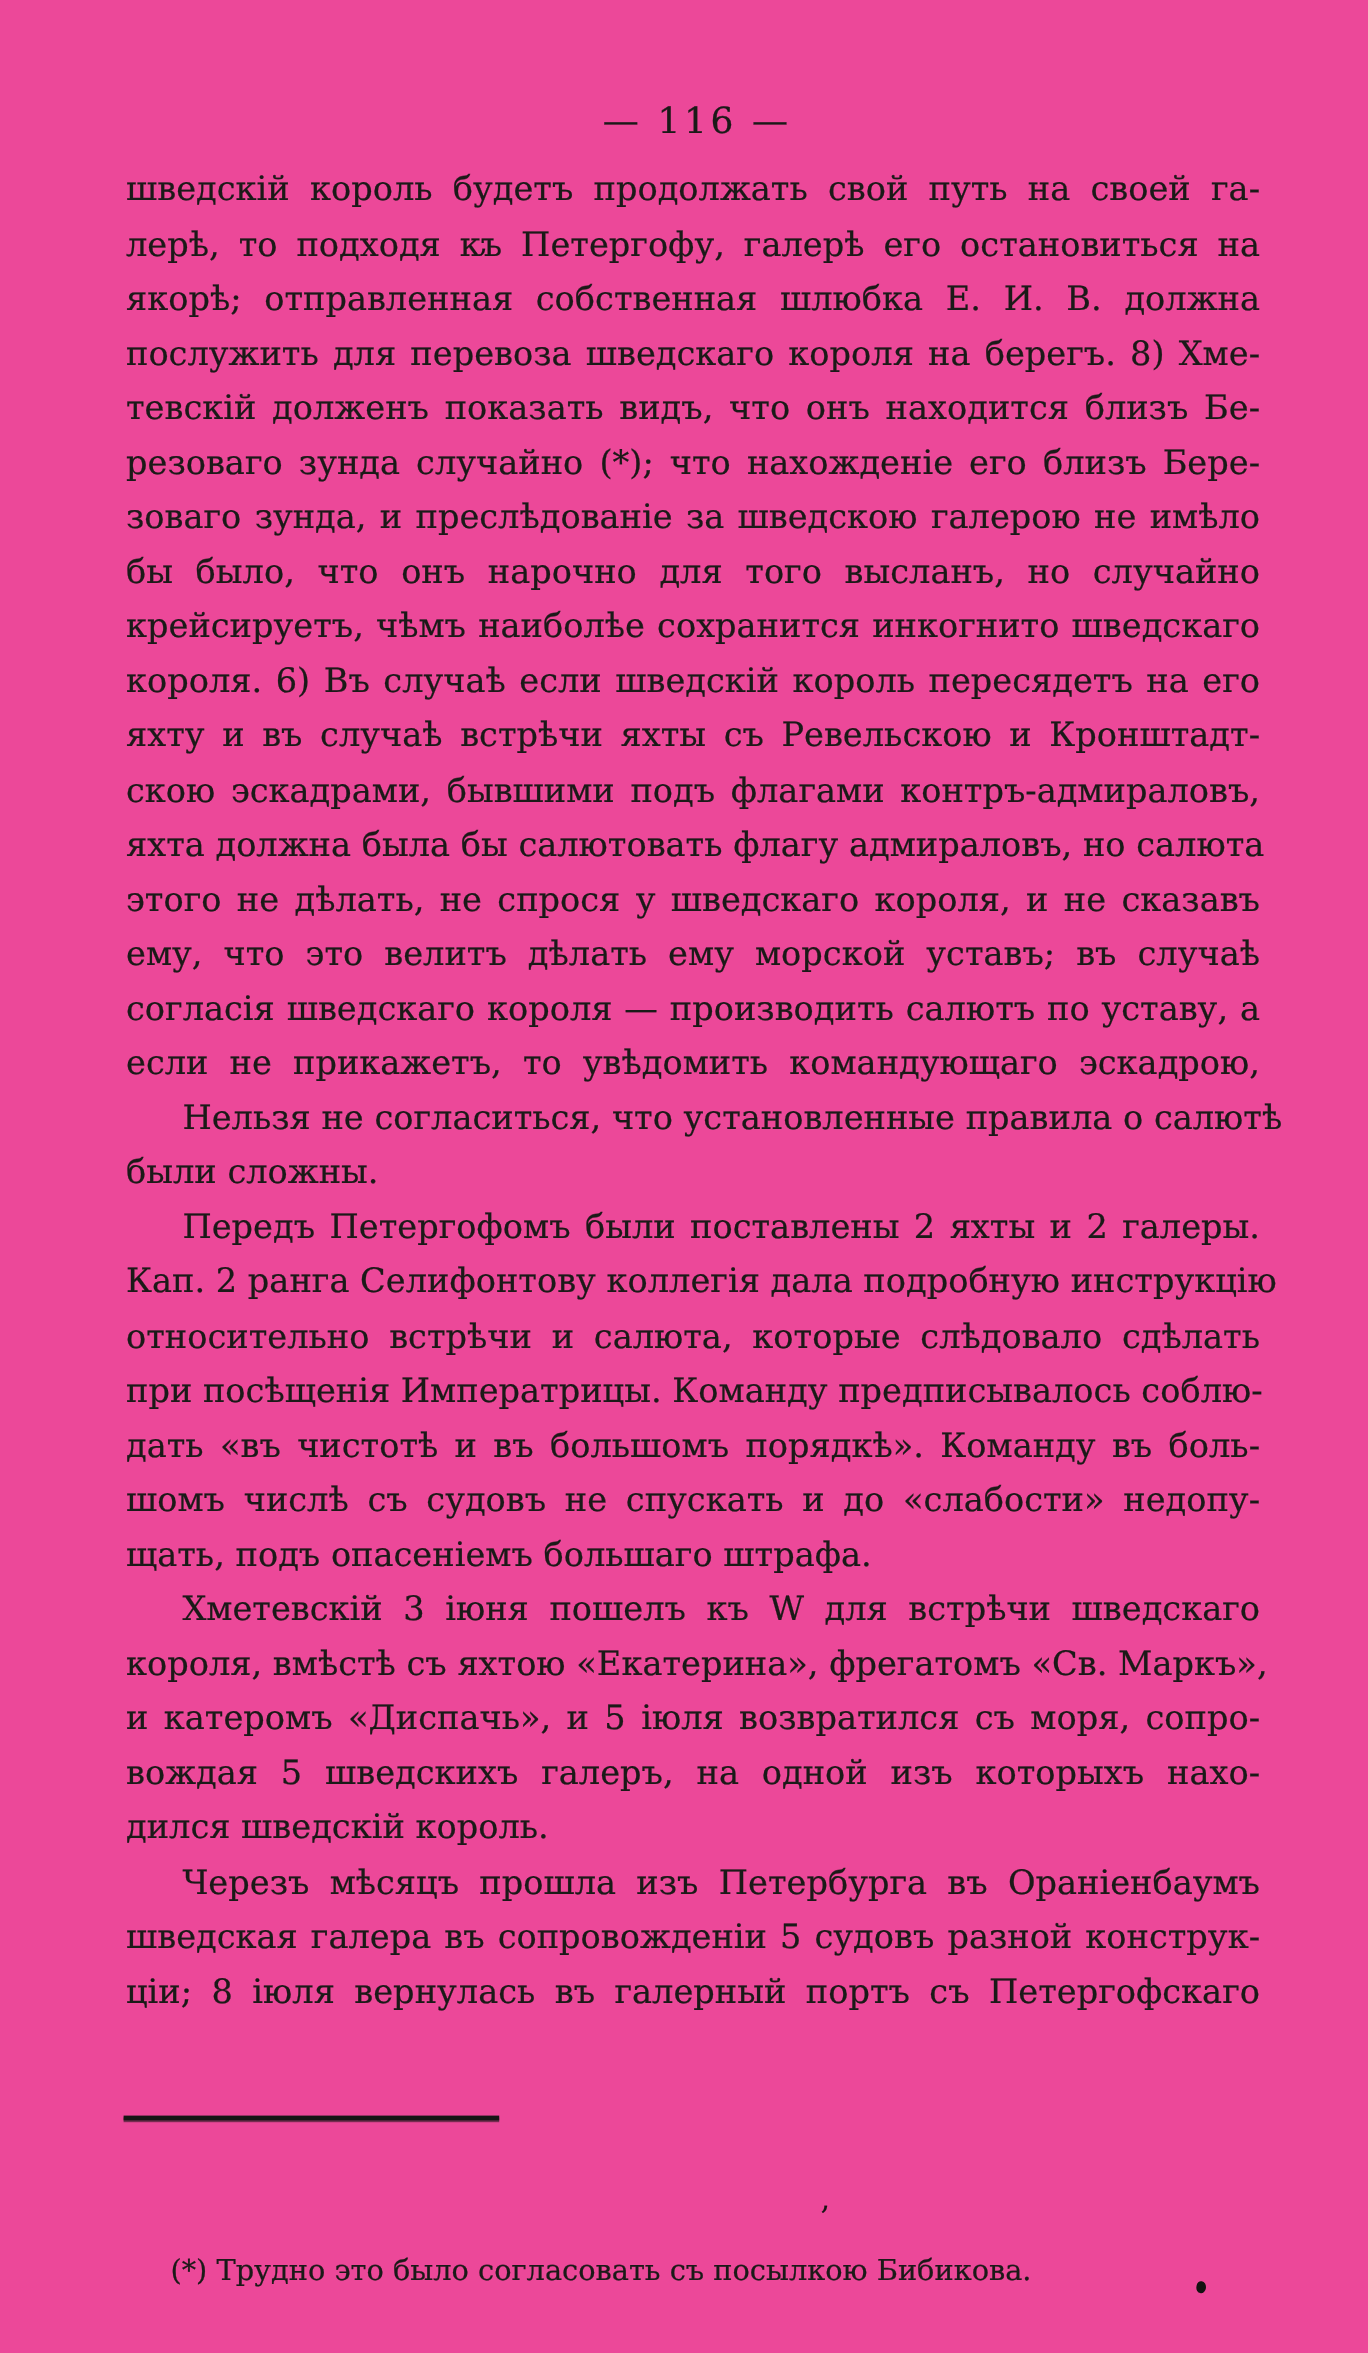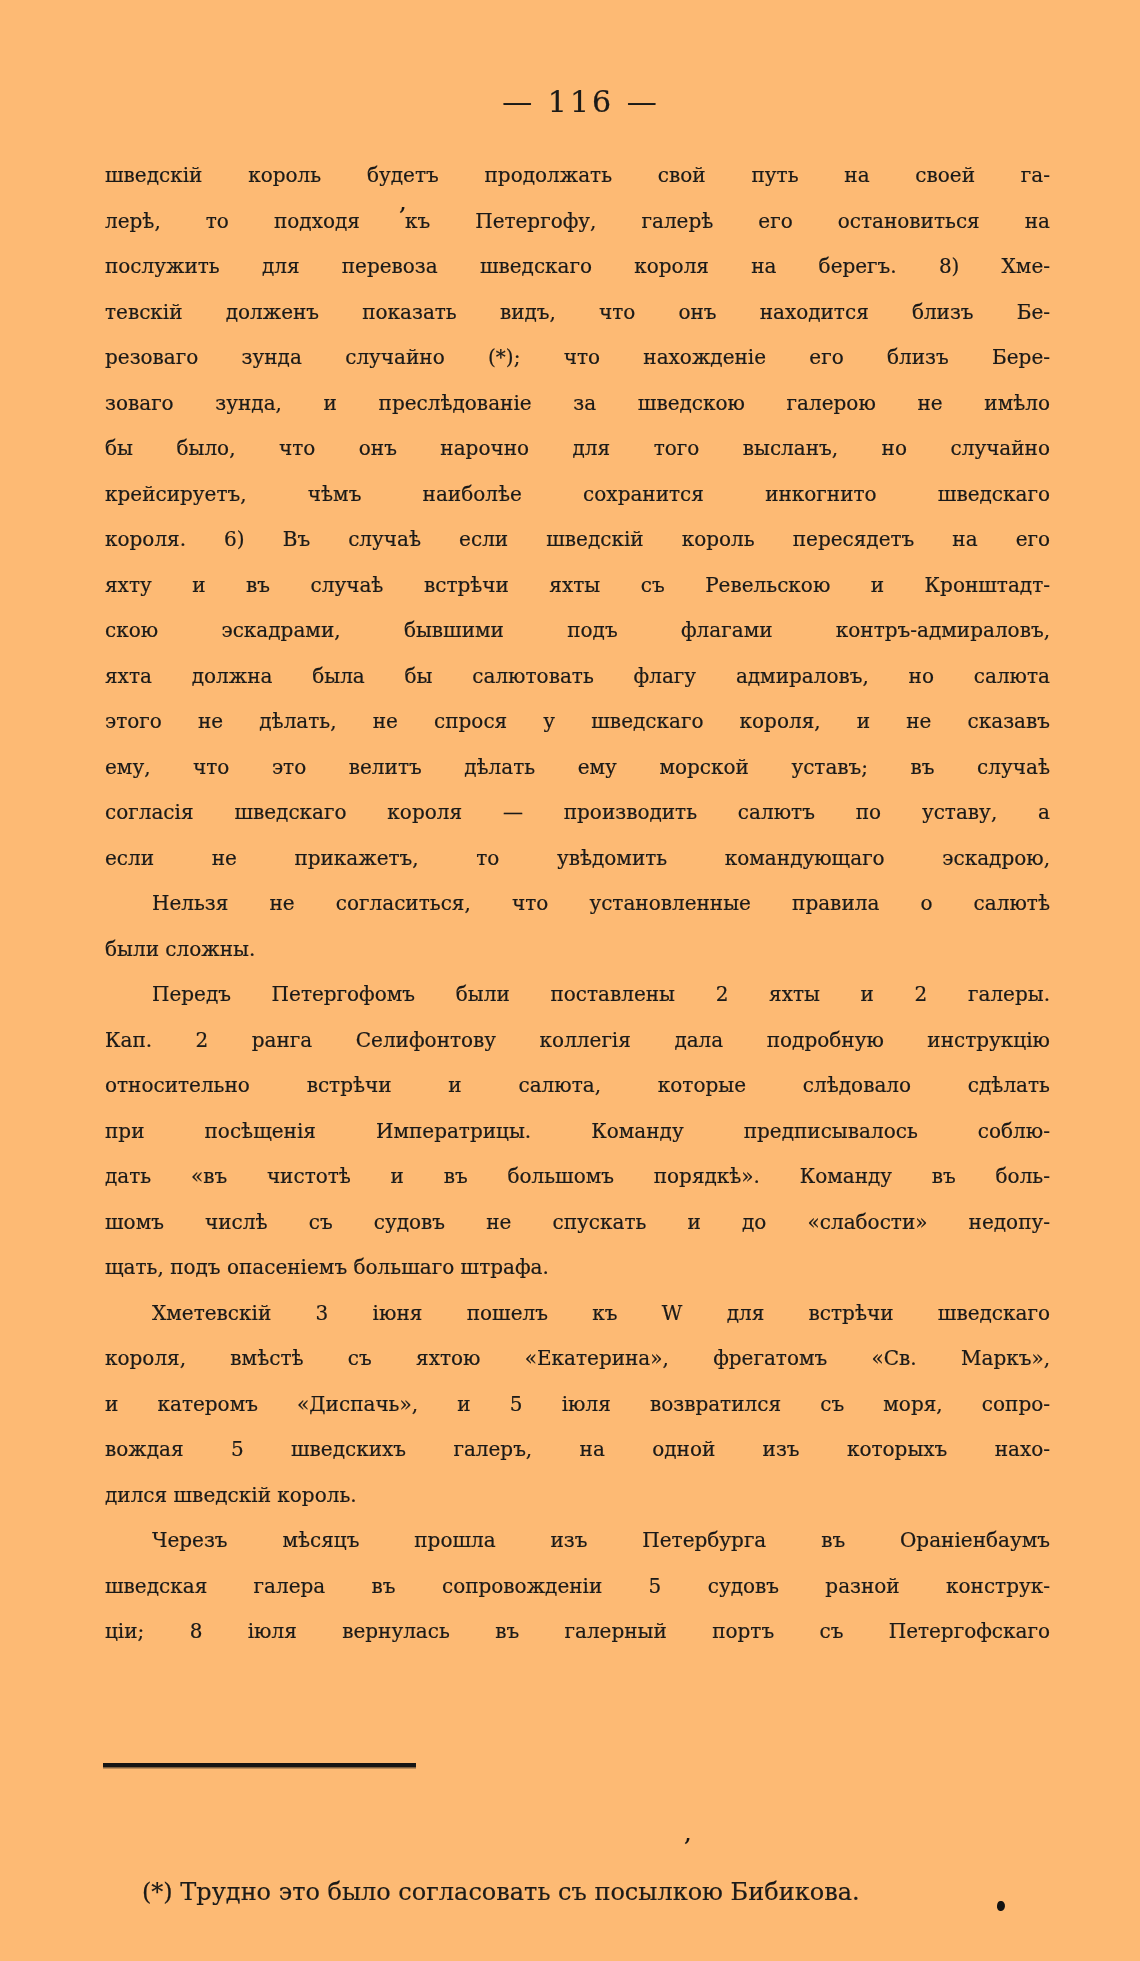--- a/index.html
+++ b/index.html
@@ -1,42 +1,42 @@
 <!DOCTYPE html>
 <html><head>
 <meta charset="utf-8">
 <style>
   html, body { margin: 0; padding: 0; background: #ffffff; }
   #page {
     position: relative;
     width: 1140px;
     height: 1961px;
-    background: #fdba74;
+    background: #ec4899;
     color: #1b1a18;
     font-family: "DejaVu Serif", "Liberation Serif", serif;
     overflow: hidden;
     -webkit-text-stroke: 0.2px #1b1a18;
   }
   #page-number {
     position: absolute;
     top: 84px;
     left: 0;
     width: 100%;
     text-align: center;
     font-size: 30px;
     letter-spacing: 3px;
     transform: translateX(11px);
     white-space: nowrap;
   }
   #body-text {
     position: absolute;
-    top: 153px;
+    top: 135px;
     left: 105px;
     width: 945px;
-    font-size: 20px;
+    font-size: 28px;
   }
   .line {
     height: 45.5px;
     line-height: 45.5px;
     text-align: justify;
     text-align-last: justify;
     white-space: pre;
   }
   .line.end { text-align-last: left; }
   .line.indent { text-indent: 47px; }
@@ -79,20 +79,21 @@
 </head>
 <body>
 
 <div id="page">
 
   <div id="page-number">— 116 —</div>
 
   <div id="body-text">
       <div class="line">шведскій король будетъ продолжать свой путь на своей га-</div>
       <div class="line">лерѣ, то подходя къ Петергофу, галерѣ его остановиться на</div>
+      <div class="line">якорѣ; отправленная собственная шлюбка Е. И. В. должна</div>
       <div class="line">послужить для перевоза шведскаго короля на берегъ. 8) Хме-</div>
       <div class="line">тевскій долженъ показать видъ, что онъ находится близъ Бе-</div>
       <div class="line">резоваго зунда случайно (*); что нахожденіе его близъ Бере-</div>
       <div class="line">зоваго зунда, и преслѣдованіе за шведскою галерою не имѣло</div>
       <div class="line">бы было, что онъ нарочно для того высланъ, но случайно</div>
       <div class="line">крейсируетъ, чѣмъ наиболѣе сохранится инкогнито шведскаго</div>
       <div class="line">короля. 6) Въ случаѣ если шведскій король пересядетъ на его</div>
       <div class="line">яхту и въ случаѣ встрѣчи яхты съ Ревельскою и Кронштадт-</div>
       <div class="line">скою эскадрами, бывшими подъ флагами контръ-адмираловъ,</div>
       <div class="line">яхта должна была бы салютовать флагу адмираловъ, но салюта</div>

